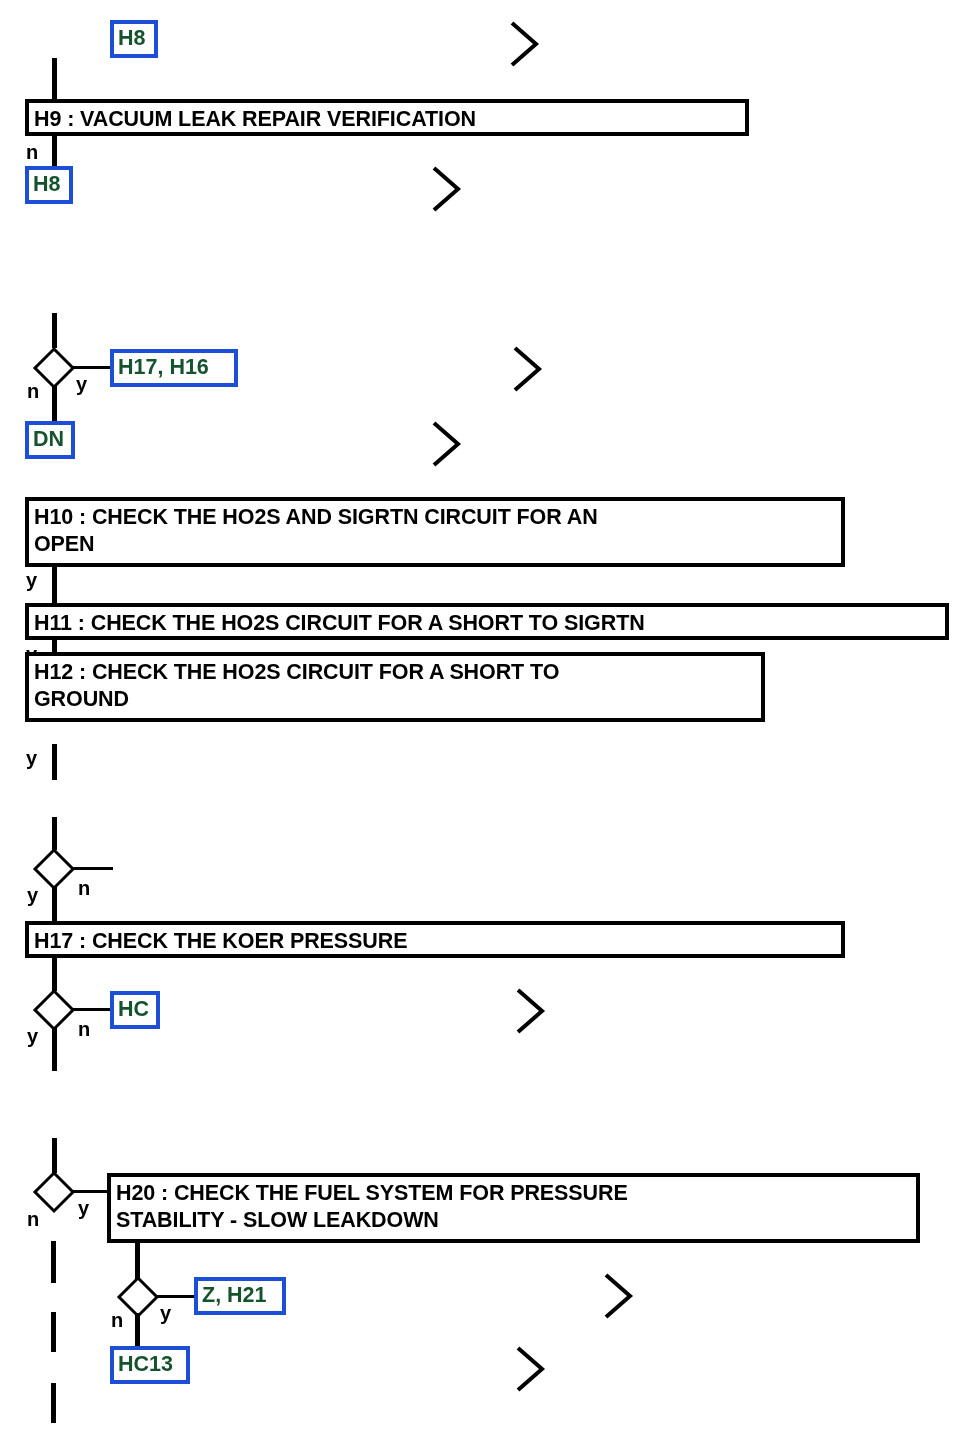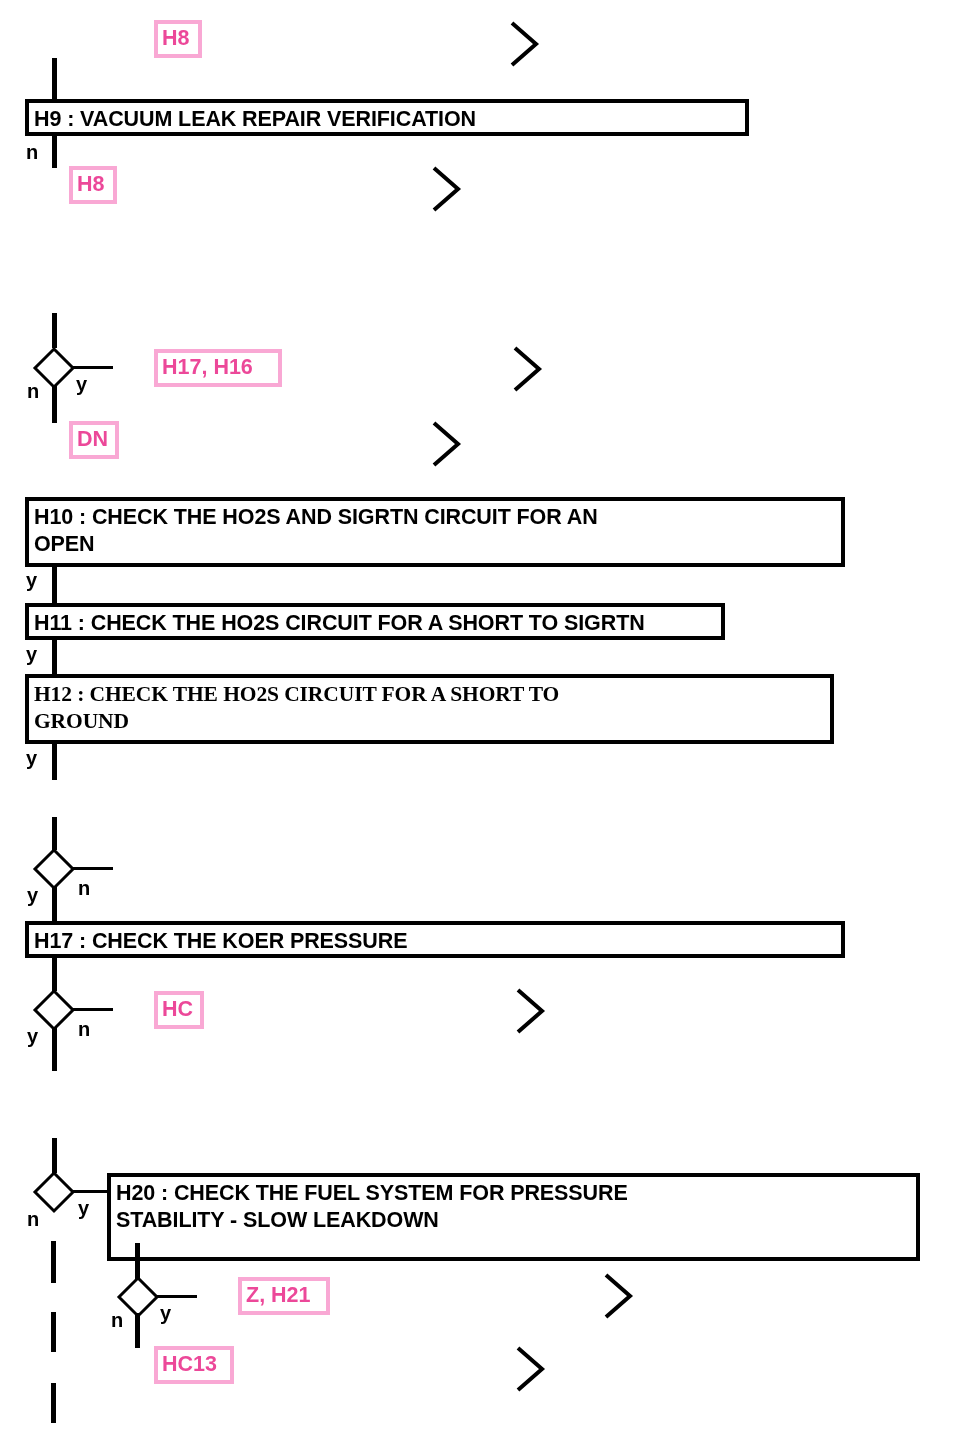--- a/index.html
+++ b/index.html
@@ -30,32 +30,31 @@
     letter-spacing: -0.1px;
     padding: 3px 0 3px 5px;
     white-space: pre-wrap;
     text-align: left;
     font-family: "Liberation Sans", sans-serif;
   }
   
   .ref-box {
     position: absolute;
     box-sizing: border-box;
-    border: 4px solid #f9a8d4;
-    background: #ffffff;
-    color: #ec4899;
+    border: 4px solid #1d4ed8;
+    background: #ffffff;
+    color: #14532d;
     font-weight: bold;
     font-size: 21.5px;
     line-height: 1;
     display: flex;
     align-items: center;
     justify-content: flex-start;
     padding-left: 4px;
     font-family: "Liberation Sans", sans-serif;
-    margin-left: 44px;
   }
   
   .vline {
     position: absolute;
     background: #000000;
     width: 5px;
   }
   .hline {
     position: absolute;
     background: #000000;
@@ -158,26 +157,26 @@
       <polyline points="6,5 30,26 6,47" fill="none" stroke="#000000" stroke-width="4"></polyline>
     </svg>
   </div>
 
   <div class="step-box" style="left:25px; top:497px; width:820px; height:70px;">H10 : CHECK THE HO2S AND SIGRTN CIRCUIT FOR AN
 OPEN</div>
 
   <span class="branch-label" style="left:26px; top:570px;">y</span>
   <div class="vline" style="left:52px; top:567px; height:36px;"></div>
 
-  <div class="step-box" style="left:25px; top:603px; width:700px; height:37px;">H11 : CHECK THE HO2S CIRCUIT FOR A SHORT TO SIGRTN</div>
+  <div class="step-box" style="left:25px; top:603px; width:924px; height:37px;">H11 : CHECK THE HO2S CIRCUIT FOR A SHORT TO SIGRTN</div>
 
   <span class="branch-label" style="left:26px; top:644px;">y</span>
   <div class="vline" style="left:52px; top:640px; height:34px;"></div>
 
-  <div class="step-box" style="left:25px; top:674px; width:809px; height:70px;font-family:Liberation Serif, serif;">H12 : CHECK THE HO2S CIRCUIT FOR A SHORT TO
+  <div class="step-box" style="left:25px; top:652px; width:740px; height:70px;">H12 : CHECK THE HO2S CIRCUIT FOR A SHORT TO
 GROUND</div>
 
   <span class="branch-label" style="left:26px; top:748px;">y</span>
   <div class="vline" style="left:52px; top:744px; height:36px;"></div>
 
 
   <div class="vline" style="left:52px; top:817px; height:33px;"></div>
 
   <div class="diamond" style="left:33px; top:848px;">
     <svg width="42" height="42" viewBox="0 0 42 42">
@@ -221,21 +220,21 @@
 
   <div class="diamond" style="left:33px; top:1171px;">
     <svg width="42" height="42" viewBox="0 0 42 42">
       <polygon points="21,2 40,21 21,40 2,21" fill="#ffffff" stroke="#000000" stroke-width="3"></polygon>
     </svg>
   </div>
   <div class="hline" style="left:73px; top:1190px; width:40px;"></div>
   <span class="branch-label" style="left:78px; top:1198px;">y</span>
   <span class="branch-label" style="left:27px; top:1209px;">n</span>
 
-  <div class="step-box" style="left:107px; top:1173px; width:813px; height:88px;">H20 : CHECK THE FUEL SYSTEM FOR PRESSURE
+  <div class="step-box" style="left:107px; top:1173px; width:813px; height:70px;">H20 : CHECK THE FUEL SYSTEM FOR PRESSURE
 STABILITY - SLOW LEAKDOWN</div>
 
   <div class="vline" style="left:135px; top:1243px; height:37px;"></div>
 
   <div class="diamond" style="left:117px; top:1276px;">
     <svg width="42" height="42" viewBox="0 0 42 42">
       <polygon points="21,2 40,21 21,40 2,21" fill="#ffffff" stroke="#000000" stroke-width="3"></polygon>
     </svg>
   </div>
   <div class="hline" style="left:157px; top:1295px; width:40px;"></div>

